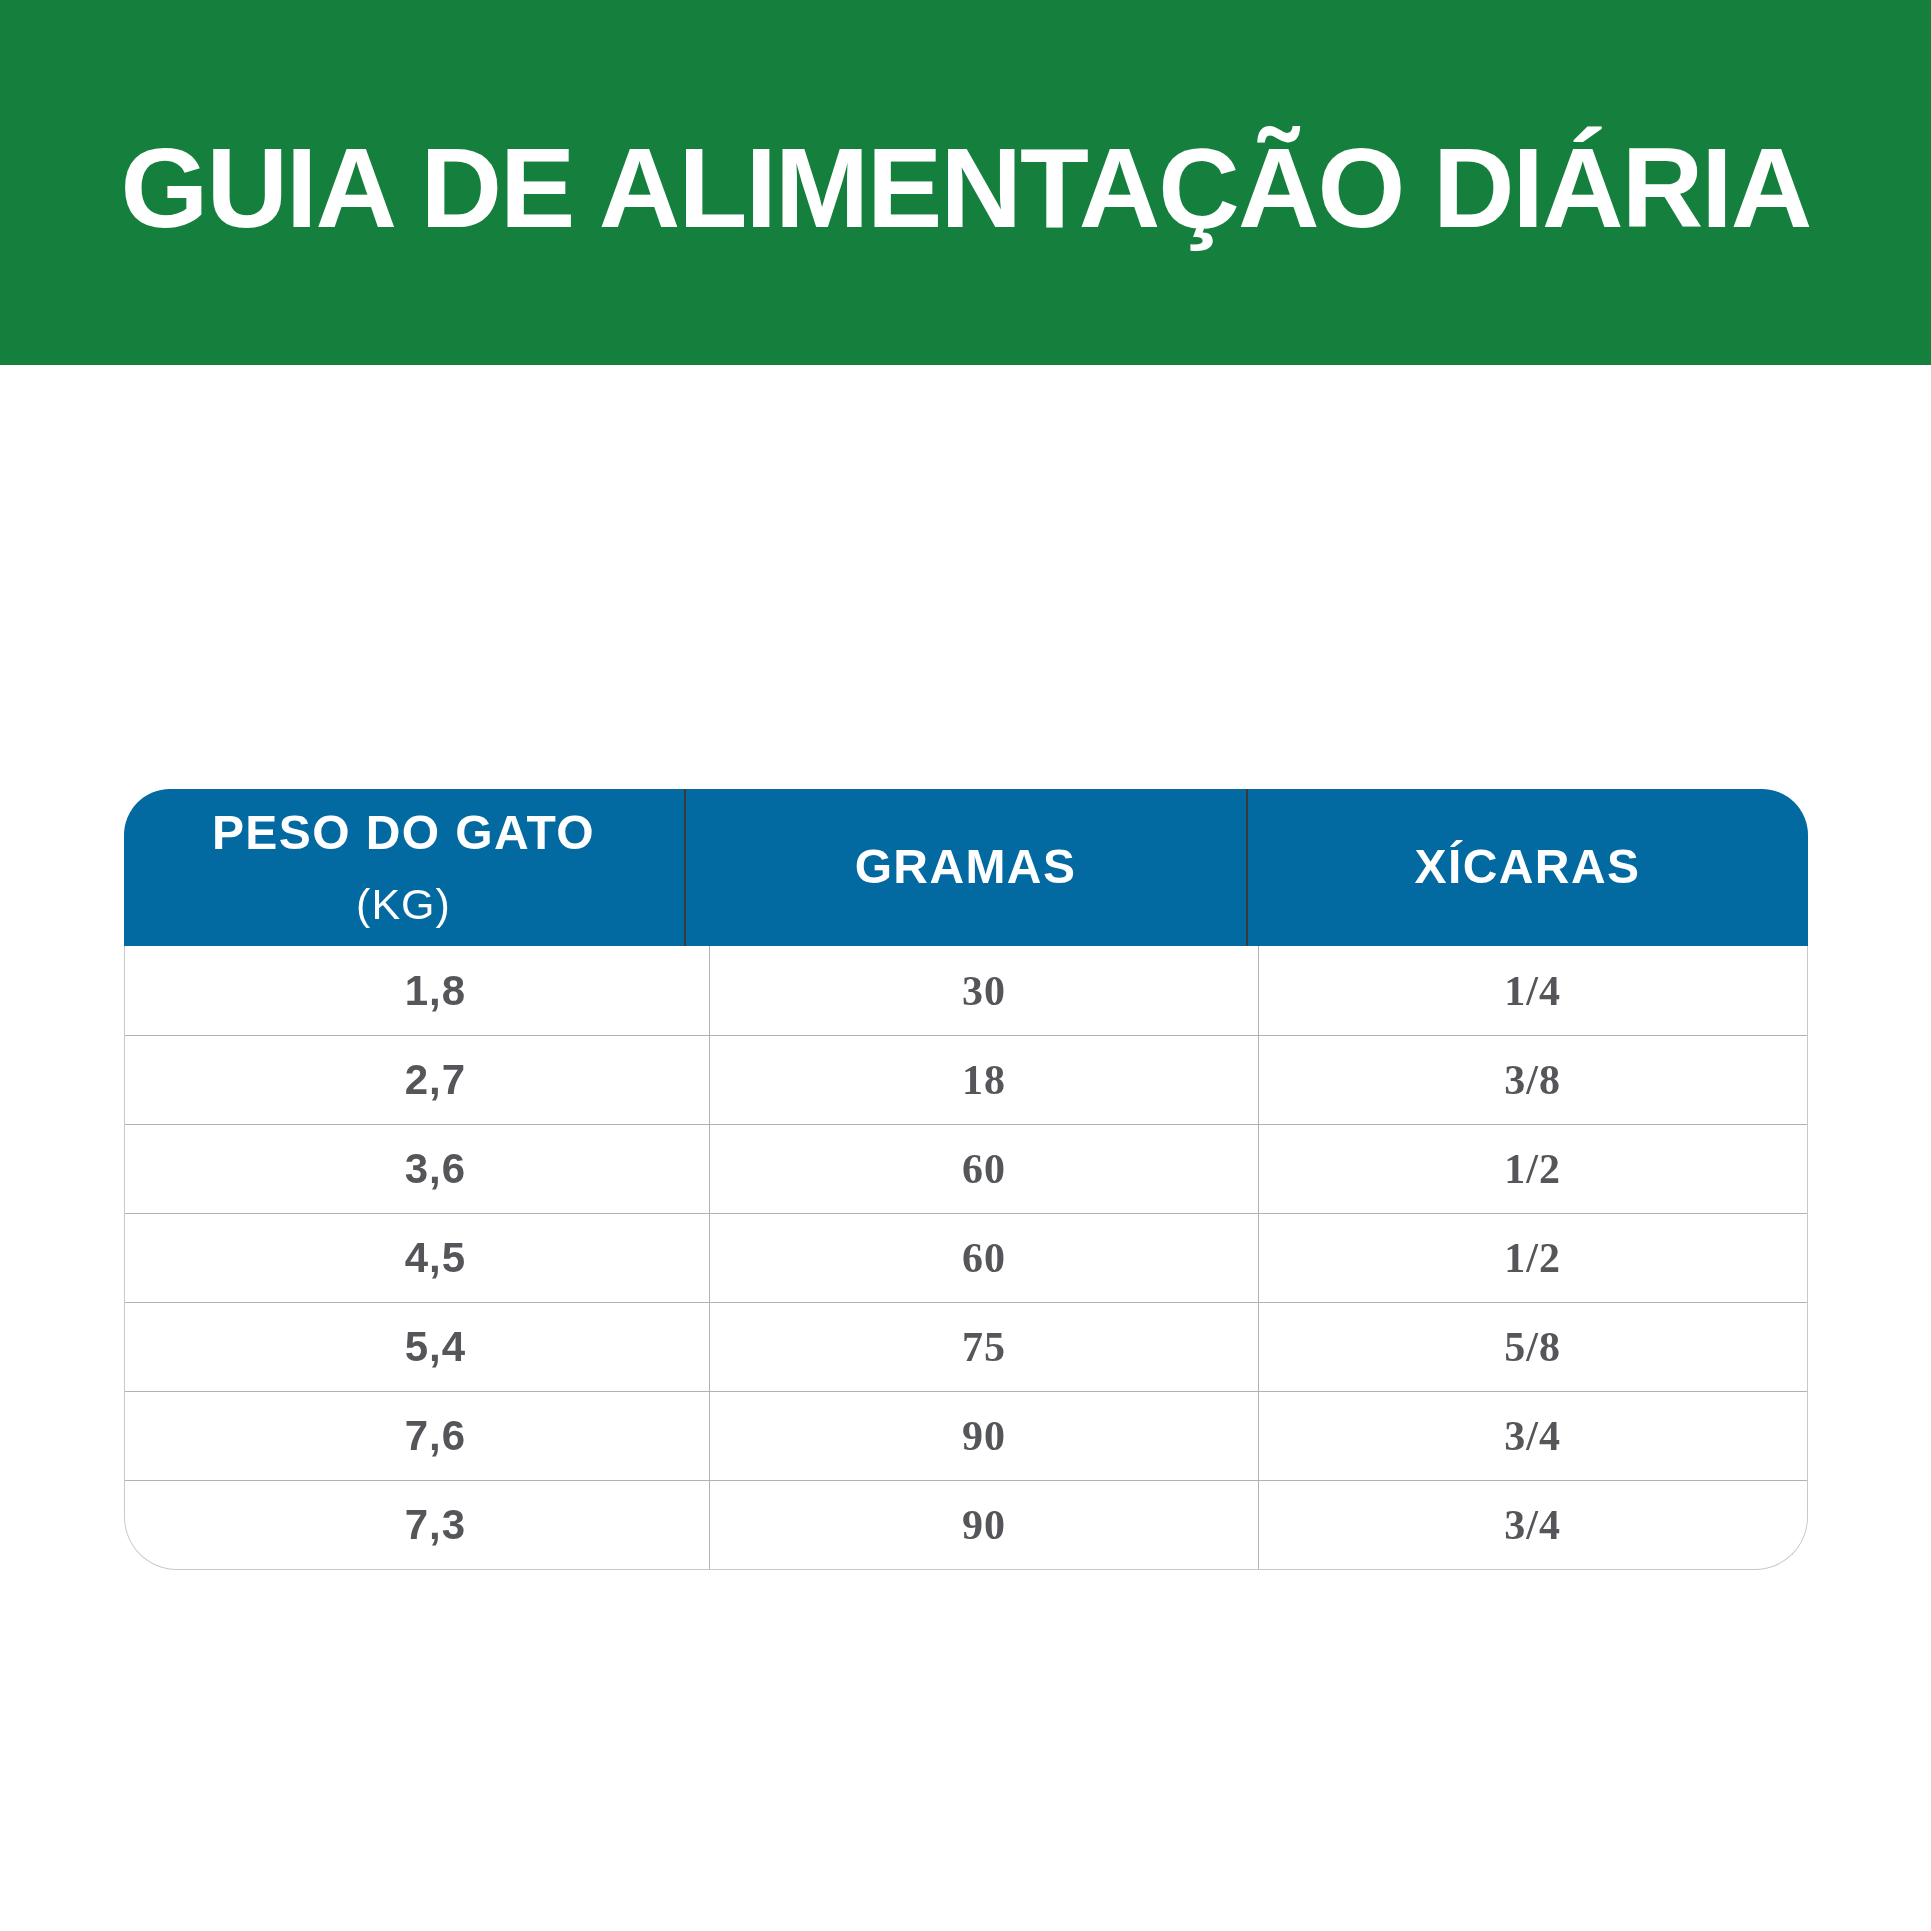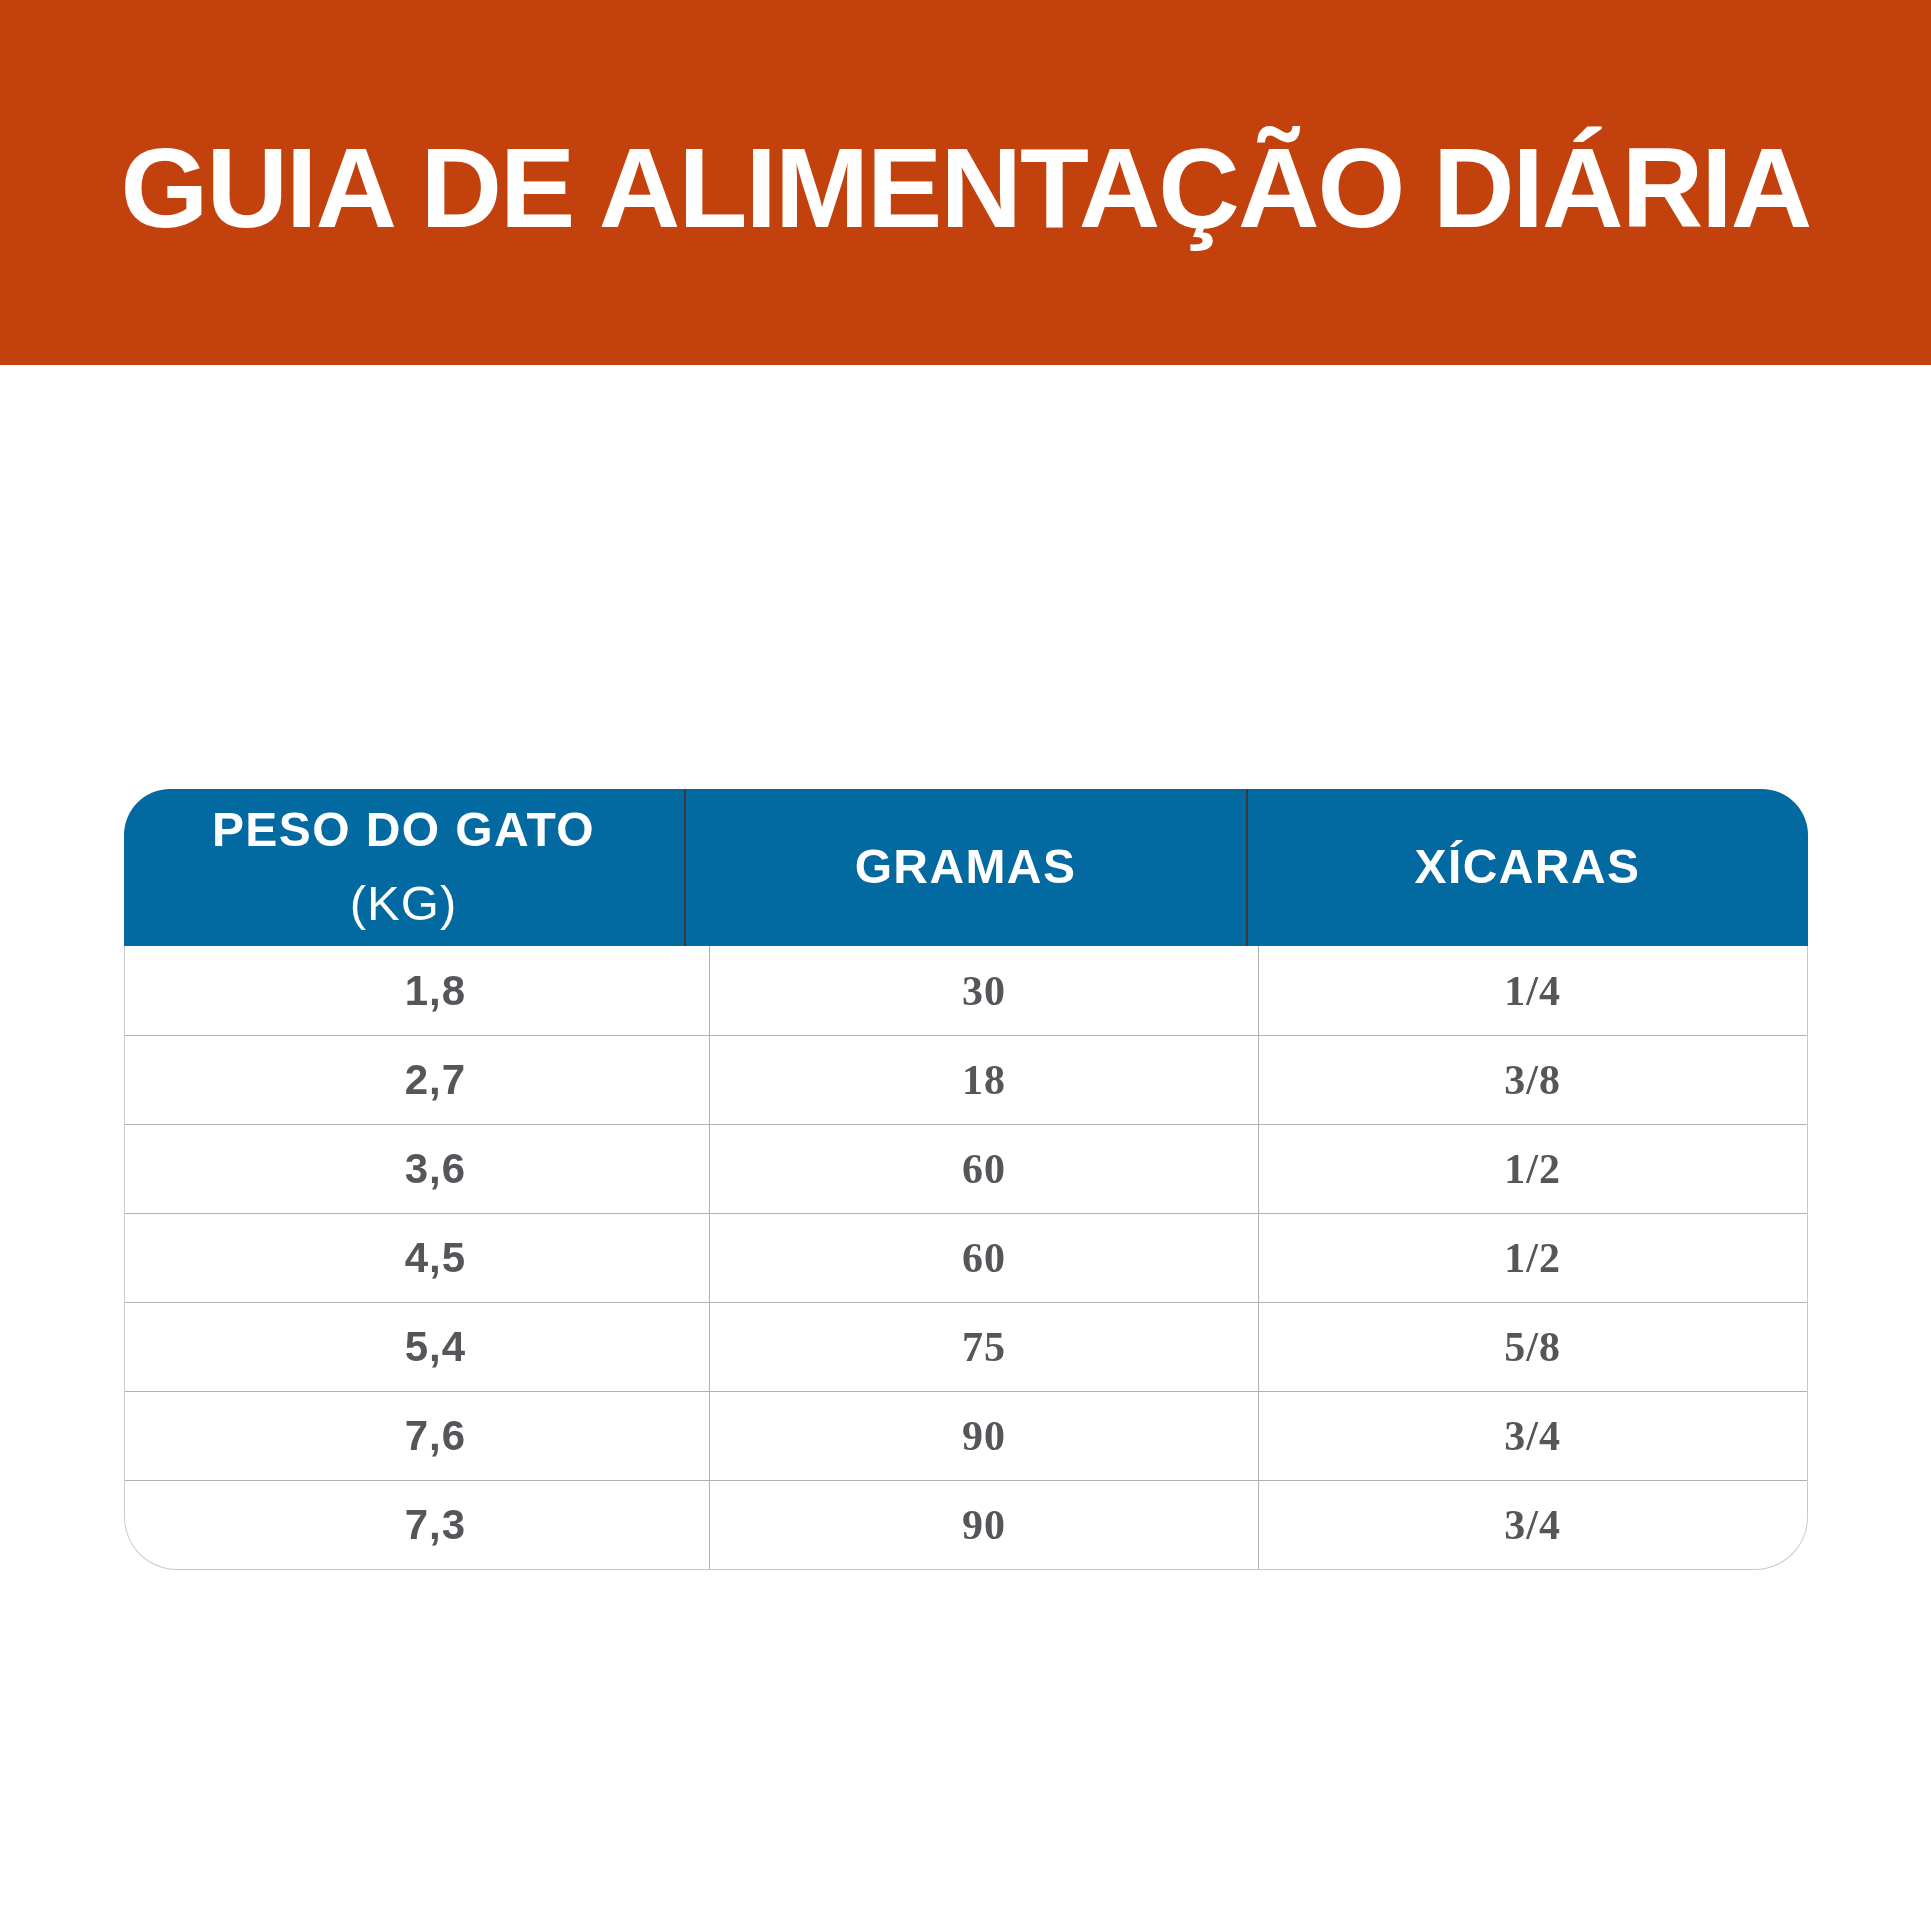--- a/index.html
+++ b/index.html
@@ -8,21 +8,21 @@
     height: 1931px;
     background: #ffffff;
     font-family: "Liberation Sans", sans-serif;
     overflow: hidden;
   }
 
   
   .banner {
     width: 1931px;
     height: 365px;
-    background: #c2410c;
+    background: #15803d;
     display: flex;
     align-items: center;
     justify-content: center;
   }
   .banner-title {
     color: #ffffff;
     font-size: 114px;
     font-weight: 800;
     letter-spacing: -1.9px;
     white-space: nowrap;
@@ -52,21 +52,21 @@
     text-align: center;
   }
   .th + .th { border-left: 2.9px solid #3A3A3A; }
   .th-label {
     font-size: 48px;
     font-weight: bold;
     letter-spacing: 1.4px;
     line-height: 1.1;
   }
   .th-sublabel {
-    font-size: 49px;
+    font-size: 43px;
     font-weight: normal;
     letter-spacing: 1px;
     line-height: 1.1;
     margin-top: 21px;
     text-align: right;
   }
   .th-sublabel:empty { display: none; }
 
   .tbody {
     border: 1.9px solid #C9C9C9;

